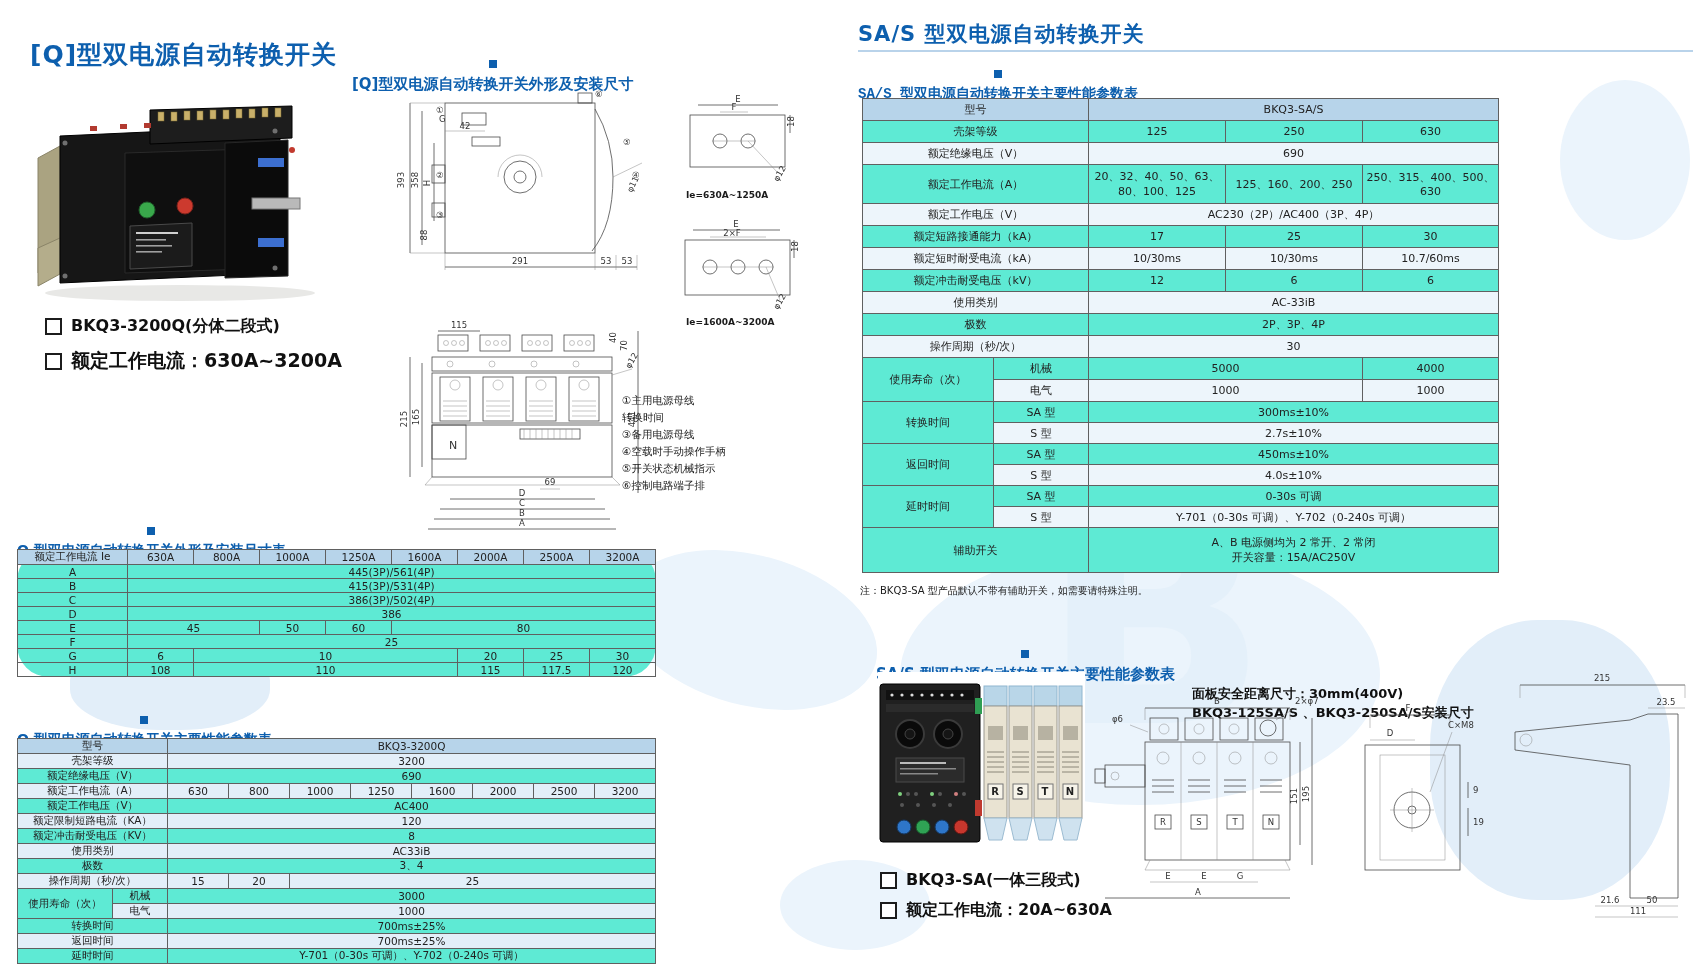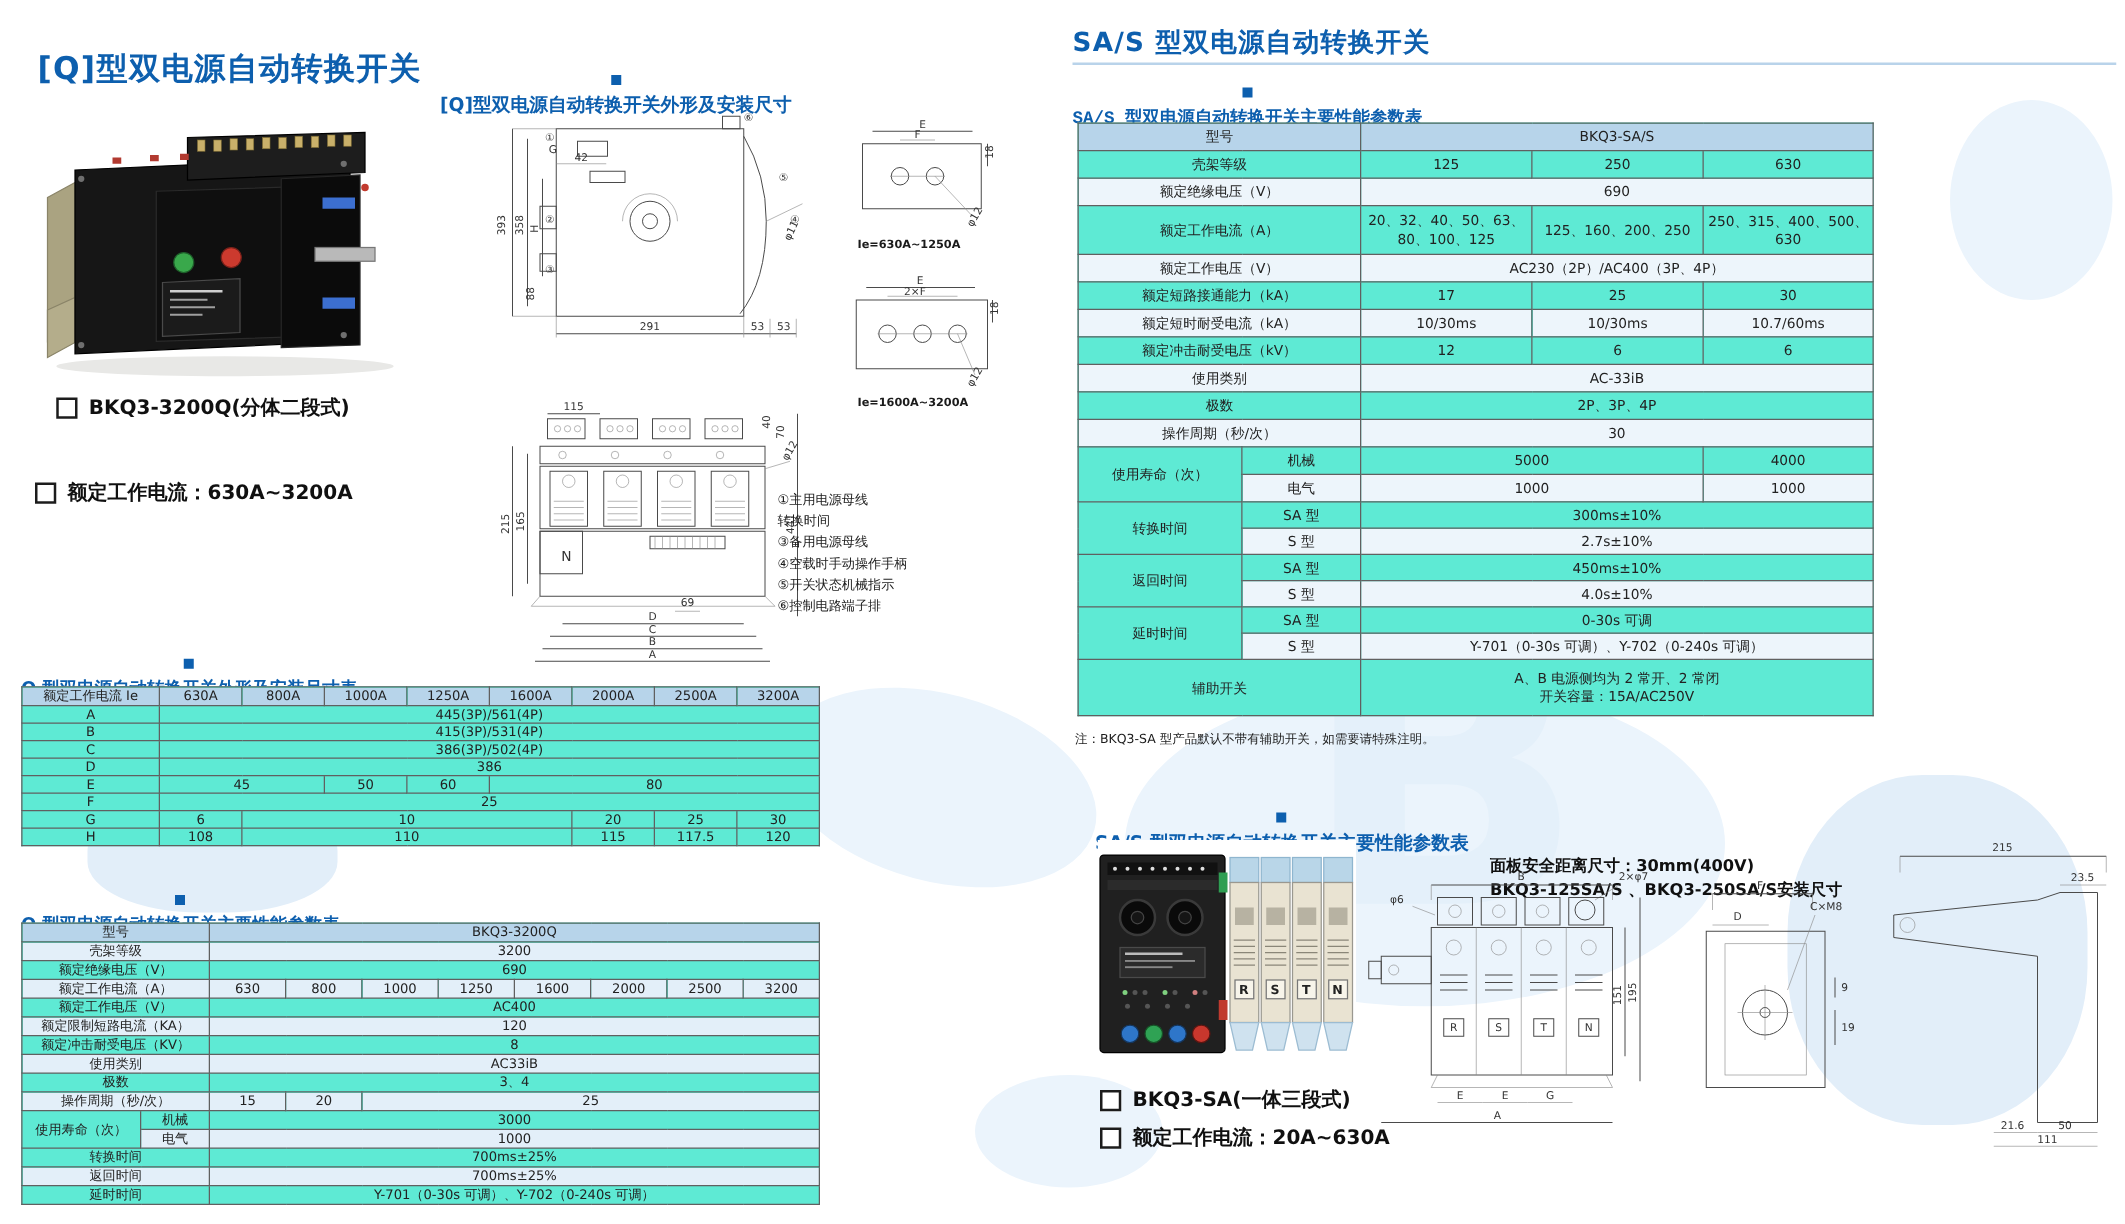--- a/index.html
+++ b/index.html
@@ -92,21 +92,21 @@
     <circle cx="35" cy="45" r="2.5" fill="#6f6f6f"></circle>
       <circle cx="35" cy="178" r="2.5" fill="#6f6f6f"></circle>
     <circle cx="245" cy="33" r="2.5" fill="#6f6f6f"></circle>
       <circle cx="245" cy="170" r="2.5" fill="#6f6f6f"></circle>
   </svg>
 
   <div class="cb" style="left:45px;top:316px;font-size:16px;">
     <span class="box"></span>
     <span>BKQ3-3200Q(分体二段式)</span>
   </div>
-  <div class="cb" style="left:28px;top:348px;font-size:16px;margin-top:36px;">
+  <div class="cb" style="left:45px;top:348px;font-size:19px;">
     <span class="box"></span>
     <span>额定工作电流：630A~3200A</span>
   </div>
 
   <svg class="abs draw" style="left:380px;top:85px;" width="420" height="445" viewBox="0 0 420 445">
 
     <g>
       <rect x="65" y="18" width="150" height="150"></rect>
       <path d="M215,24 Q233,55 233,92 Q233,140 212,166"></path>
       <rect x="52" y="80" width="13" height="18"></rect>
@@ -276,21 +276,21 @@
     <div>③备用电源母线</div>
     <div>④空载时手动操作手柄</div>
     <div>⑤开关状态机械指示</div>
     <div>⑥控制电路端子排</div>
   </div>
 
   <div class="sec" style="left:17px;top:527px;font-size:14px;">
     <span class="bullet"></span>
     <span>Q 型双电源自动转换开关外形及安装尺寸表</span>
   </div>
-  <table class="t t1" style="left:17px;top:549px;width:638px;">
+  <table class="t t1" style="left:17px;top:549px;width:638px;border-radius:32px;">
     <colgroup>
         <col style="width:110px">
         <col span="8" style="width:66px">
       </colgroup>
     <tbody>
         <tr class="hd">
       <td>额定工作电流 Ie</td>
       <td>630A</td>
       <td>800A</td>
       <td>1000A</td>

